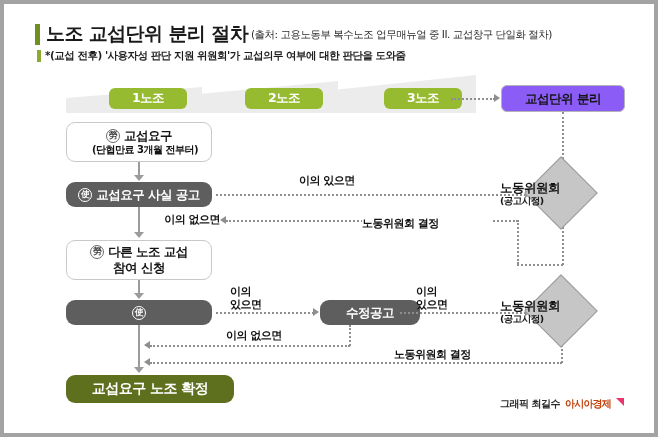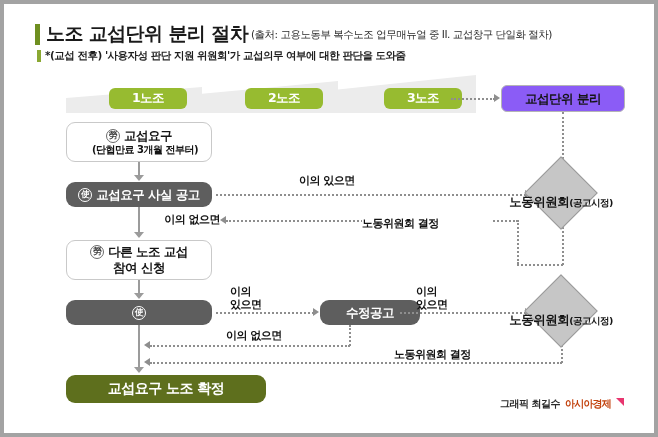--- a/index.html
+++ b/index.html
@@ -107,31 +107,31 @@
   }
   .badge-nogo { background: #ffffff; border: 1.1px solid #6b6b6b; color: #3a3a3a; }
   .badge-sa   { background: #5e5e5e; border: 1.1px solid #ffffff; color: #ffffff; }
 
   
   #node-separation { left: 497px; top: 81px;  width: 124px; height: 27px; }
   #node-demand     { left: 62px;  top: 118px; width: 146px; height: 40px; }
   #node-notice     { left: 62px;  top: 178px; width: 146px; height: 25px; }
   #node-join       { left: 62px;  top: 236px; width: 146px; height: 40px; }
   #node-confirm    { left: 62px;  top: 296px; width: 146px; height: 25px; }
-  #node-final      { left: 62px;  top: 371px; width: 200px; height: 28px; }
+  #node-final      { left: 62px;  top: 371px; width: 168px; height: 28px; }
   #node-revise     { left: 316px; top: 296px; width: 100px;  height: 25px; }
 
   
   .diamond {
     position: absolute; background: #c6c6c6; border: 1px solid #9a9a9a;
     transform: rotate(45deg);
   }
   .diamond-label {
-    position: absolute; display: flex; flex-direction: row;
-    align-items: flex-end; justify-content: center; text-align: center;
+    position: absolute; display: flex; flex-direction: column;
+    align-items: flex-start; justify-content: center; text-align: center;
     color: #141414; letter-spacing: -0.5px;
   }
   .dia-l1 { font-size: 12.5px; font-weight: bold; line-height: 1.2; }
   .dia-l2 { font-size: 9.5px; font-weight: bold; line-height: 1.3; }
 
   #dia1-shape { left: 531px; top: 163px; width: 52px; height: 52px; }
   #dia1-label { left: 496px; top: 175px; width: 122px; height: 30px; }
   #dia2-shape { left: 531px; top: 281px; width: 52px; height: 52px; }
   #dia2-label { left: 496px; top: 293px; width: 122px; height: 30px; }
 

